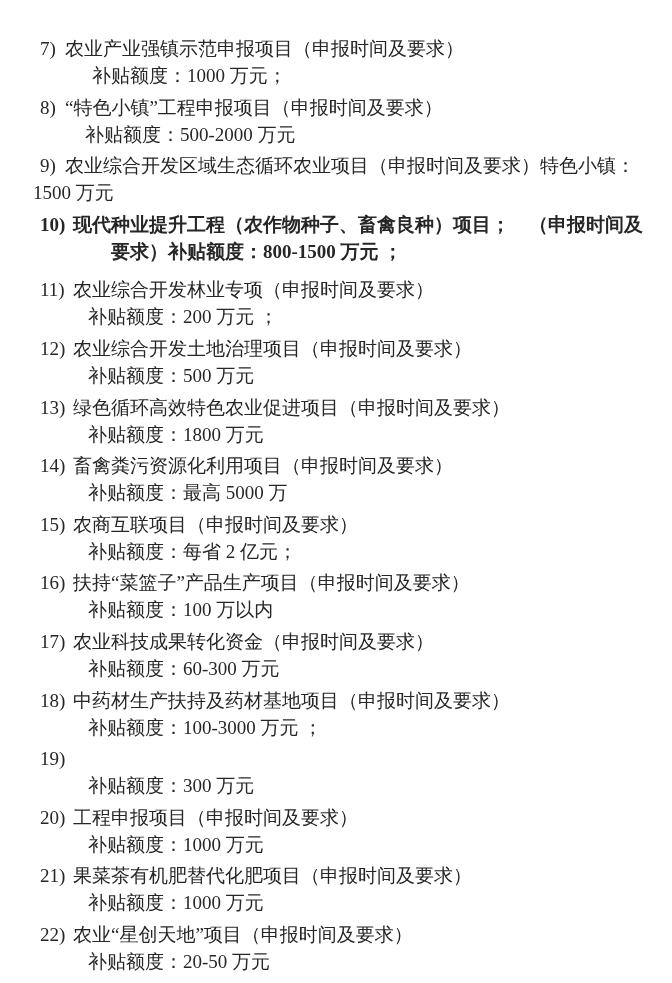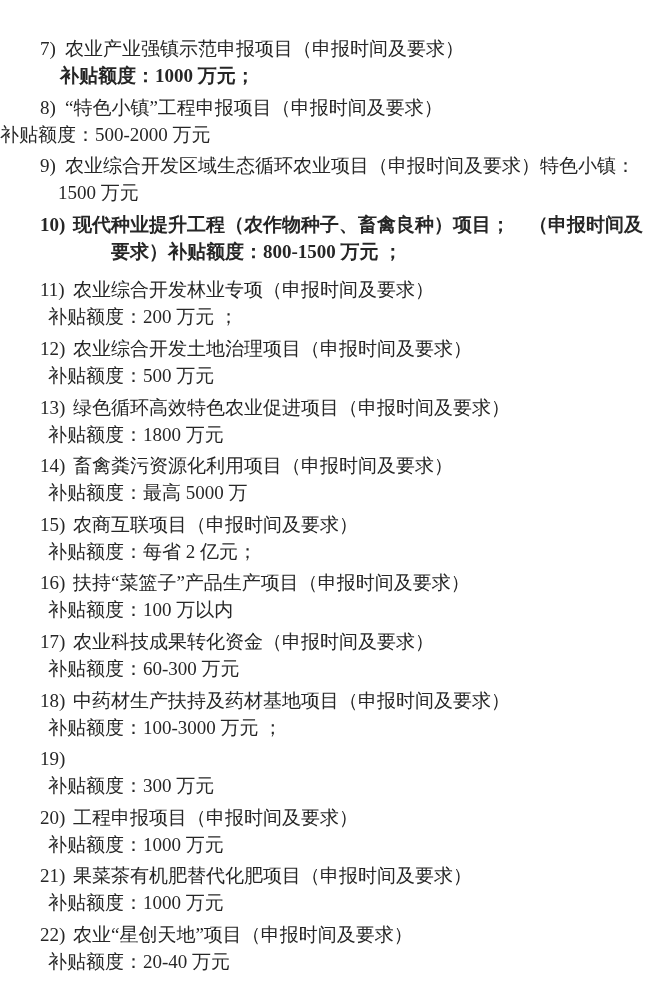--- a/index.html
+++ b/index.html
@@ -30,25 +30,25 @@
     white-space: nowrap;
   }
   .num  { flex: none; }
   .num1 { width: 25px; }
   .num2 { width: 33px; }
   .title { flex: none; text-align: right; }
   .l2 {
     line-height: 27px;
     white-space: nowrap;
   }
-  .ind80 { padding-left: 60px; font-weight: bold; }
-  .ind85 { }
-  .ind65 { padding-left: 58px; }
+  .ind80 { padding-left: 92px; }
+  .ind85 { padding-left: 85px; }
+  .ind65 { padding-left: 33px; }
   .ind77 { padding-left: 111px; }
-  .ind62 { padding-left: 48px; }
+  .ind62 { padding-left: 48px; margin-left: 40px; }
 </style>
 </head>
 <body>
 
 <div class="page">
 
   <div class="item">
     <div class="l1">
       <span class="num num1">7)</span>
       <span class="title">农业产业强镇示范申报项目（申报时间及要求）</span>
@@ -165,16 +165,16 @@
       <span class="title">果菜茶有机肥替代化肥项目（申报时间及要求）</span>
     </div>
     <div class="l2 ind62">补贴额度：1000 万元</div>
   </div>
 
   <div class="item">
     <div class="l1">
       <span class="num num2">22)</span>
       <span class="title">农业“星创天地”项目（申报时间及要求）</span>
     </div>
-    <div class="l2 ind62">补贴额度：20-40 万元</div>
+    <div class="l2 ind62">补贴额度：20-50 万元</div>
   </div>
 
 </div>
 
 </body></html>

